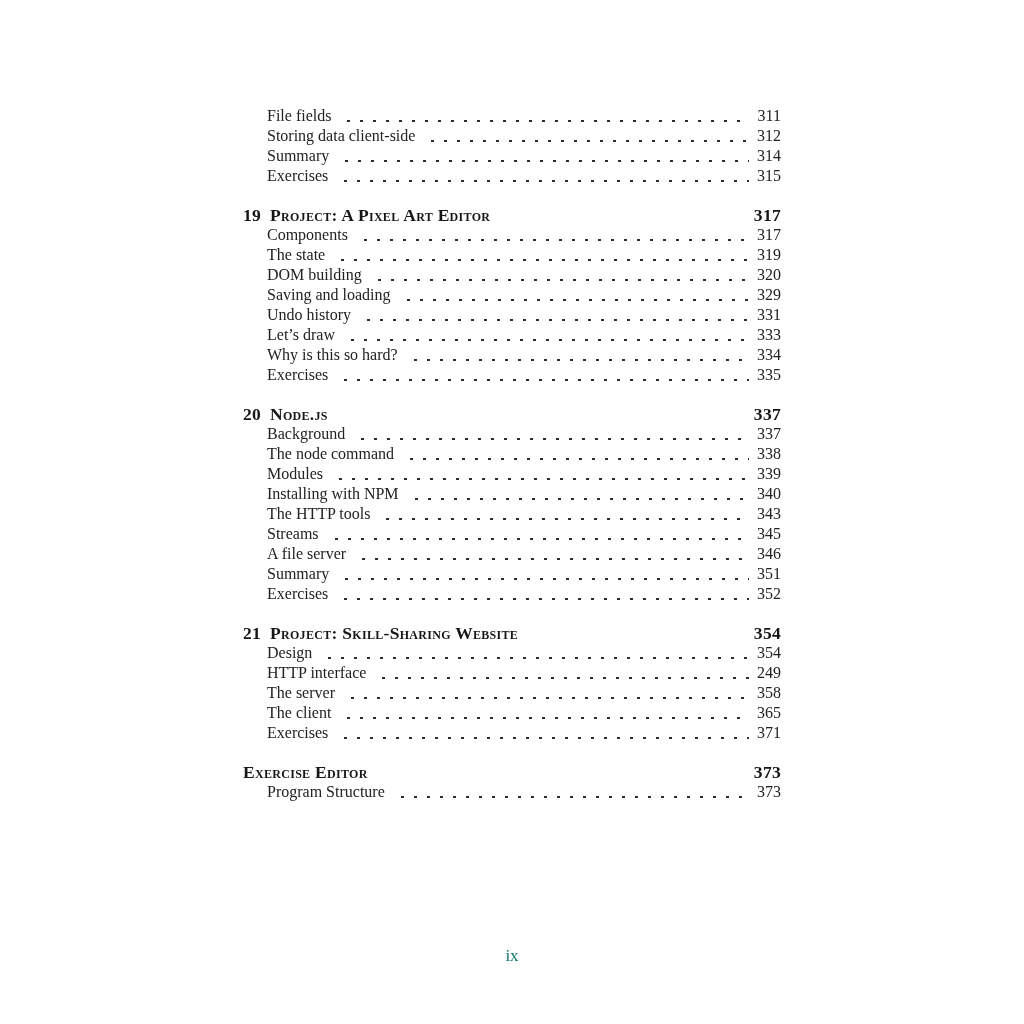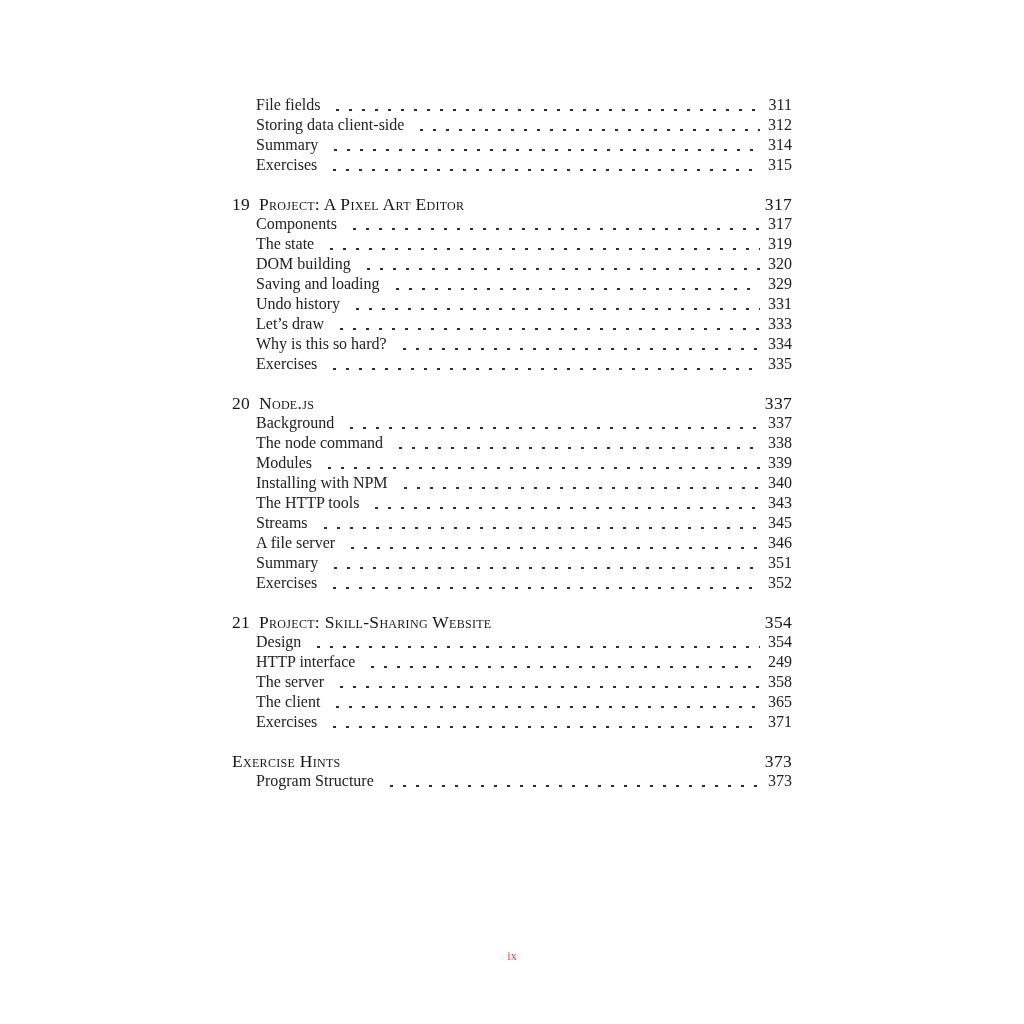--- a/index.html
+++ b/index.html
@@ -15,28 +15,28 @@
     overflow: hidden;
     font-family: "Liberation Serif", "DejaVu Serif", serif;
     color: #1c1c1c;
   }
   .toc {
     position: absolute;
     left: 232px;
     top: 95px;
     width: 560px;
   }
-  .toc-section { margin: 0; padding: 0; }
+  .toc-section { margin: 11px; padding: 0; }
   .toc-heading {
     display: flex;
     align-items: baseline;
     margin-top: 19px;
     line-height: 20px;
     font-size: 17.5px;
-    font-weight: normal;
+    font-weight: bold;
     font-variant: small-caps;
     letter-spacing: 0.3px;
     color: #161616;
   }
   .h-number {
     min-width: 27px;
     font-variant: normal;
   }
   .h-title { flex: 1 1 auto; white-space: nowrap; }
   .h-page  { font-variant: normal; text-align: right; min-width: 28px; }
@@ -64,23 +64,23 @@
     min-width: 28px;
     text-align: right;
     white-space: nowrap;
   }
   .footer {
     position: absolute;
     top: 946px;
     left: 0;
     width: 100%;
     text-align: center;
-    font-size: 12px;
+    font-size: 17px;
     line-height: 20px;
-    color: #ef4444;
+    color: #0f766e;
   }
 </style>
 </head>
 <body>
 
 <div class="page">
   <main class="toc">
       <section class="toc-section">
         <div class="toc-entry">
           <span class="e-label">File fields</span>
@@ -229,21 +229,21 @@
           <span class="e-page">365</span>
         </div>
         <div class="toc-entry">
           <span class="e-label">Exercises</span>
           <span class="leader"></span>
           <span class="e-page">371</span>
         </div>
       </section>
       <section class="toc-section">
         <div class="toc-heading">
-          <span class="h-title">Exercise Hints</span>
+          <span class="h-title">Exercise Editor</span>
           <span class="h-page">373</span>
         </div>
         <div class="toc-entry">
           <span class="e-label">Program Structure</span>
           <span class="leader"></span>
           <span class="e-page">373</span>
         </div>
       </section>
     </main>
   <div class="footer">ix</div>

